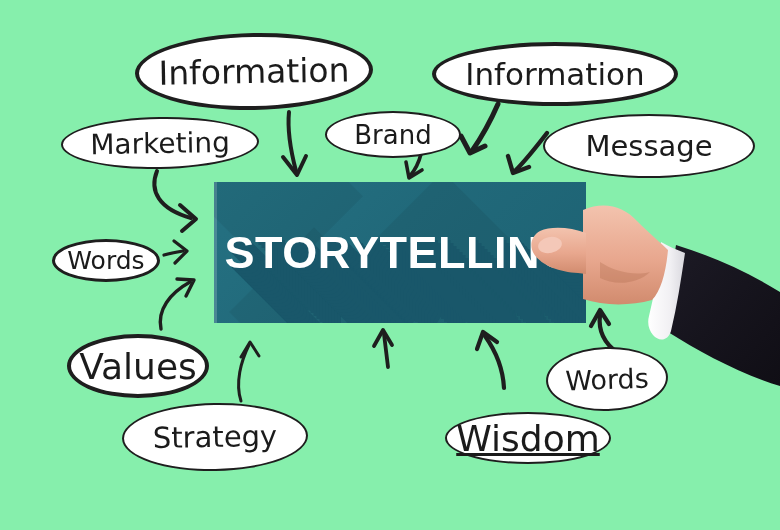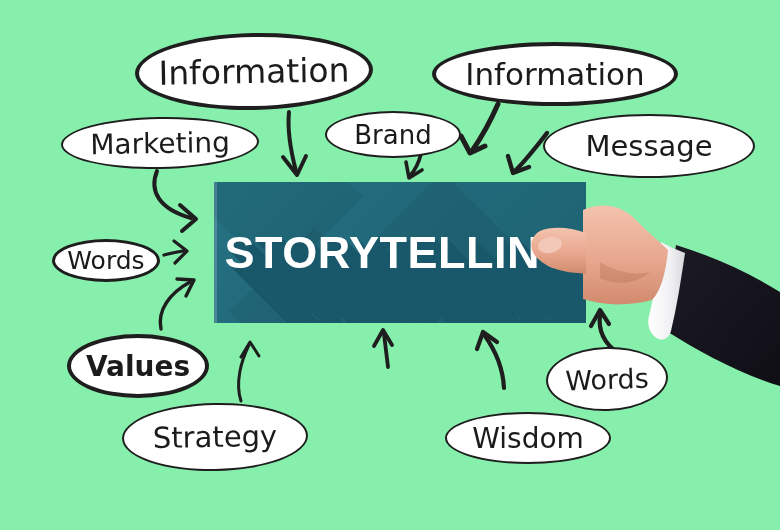--- a/index.html
+++ b/index.html
@@ -14,24 +14,24 @@
     color:#1b1b1b;white-space:nowrap;z-index:1;box-sizing:border-box;
   }
   .node span{display:block;}
   .thick{border-width:4.5px;}
   .n-information{left:135px;top:33px;width:238px;height:77px;font-size:33px;transform:rotate(-1deg);}
   .n-experience {left:432px;top:42px;width:246px;height:64px;font-size:31px;}
   .n-marketing  {left:61px; top:117px;width:198px;height:52px;font-size:28px;transform:rotate(-1deg);}
   .n-brand      {left:325px;top:111px;width:136px;height:47px;font-size:26px;}
   .n-message    {left:543px;top:114px;width:212px;height:64px;font-size:29px;border-width:2.5px;}
   .n-truth      {left:52px; top:239px;width:108px;height:43px;font-size:25px;border-width:3px;}
-  .n-values     {left:67px; top:334px;width:142px;height:64px;font-size:28px;font-weight:bold;}
+  .n-values     {left:67px; top:334px;width:142px;height:64px;font-size:36px;}
   .n-strategy   {left:122px;top:403px;width:186px;height:68px;font-size:29px;transform:rotate(-1deg);}
   .n-sharing    {left:278px;top:362px;width:188px;height:66px;font-size:30px;}
-  .n-wisdom     {left:445px;top:412px;width:166px;height:52px;font-size:28px;}
+  .n-wisdom     {left:445px;top:412px;width:166px;height:52px;font-size:36px;text-decoration:underline;}
   .n-words      {left:546px;top:347px;width:122px;height:64px;font-size:27px;transform:rotate(-2deg);border-width:2.5px;}
   
   .arrows{position:absolute;left:0;top:0;z-index:1;}
   .arrows path{fill:none;stroke:#1e1e1e;stroke-linecap:round;stroke-linejoin:round;}
   
   .card{
     position:absolute;left:214px;top:182px;width:372px;height:141px;z-index:2;
     background:linear-gradient(135deg,#257182 0%,#21697a 45%,#1d6273 100%);
     overflow:hidden;display:flex;align-items:center;justify-content:center;
     box-shadow:inset 3px 0 0 rgba(255,255,255,.18);

